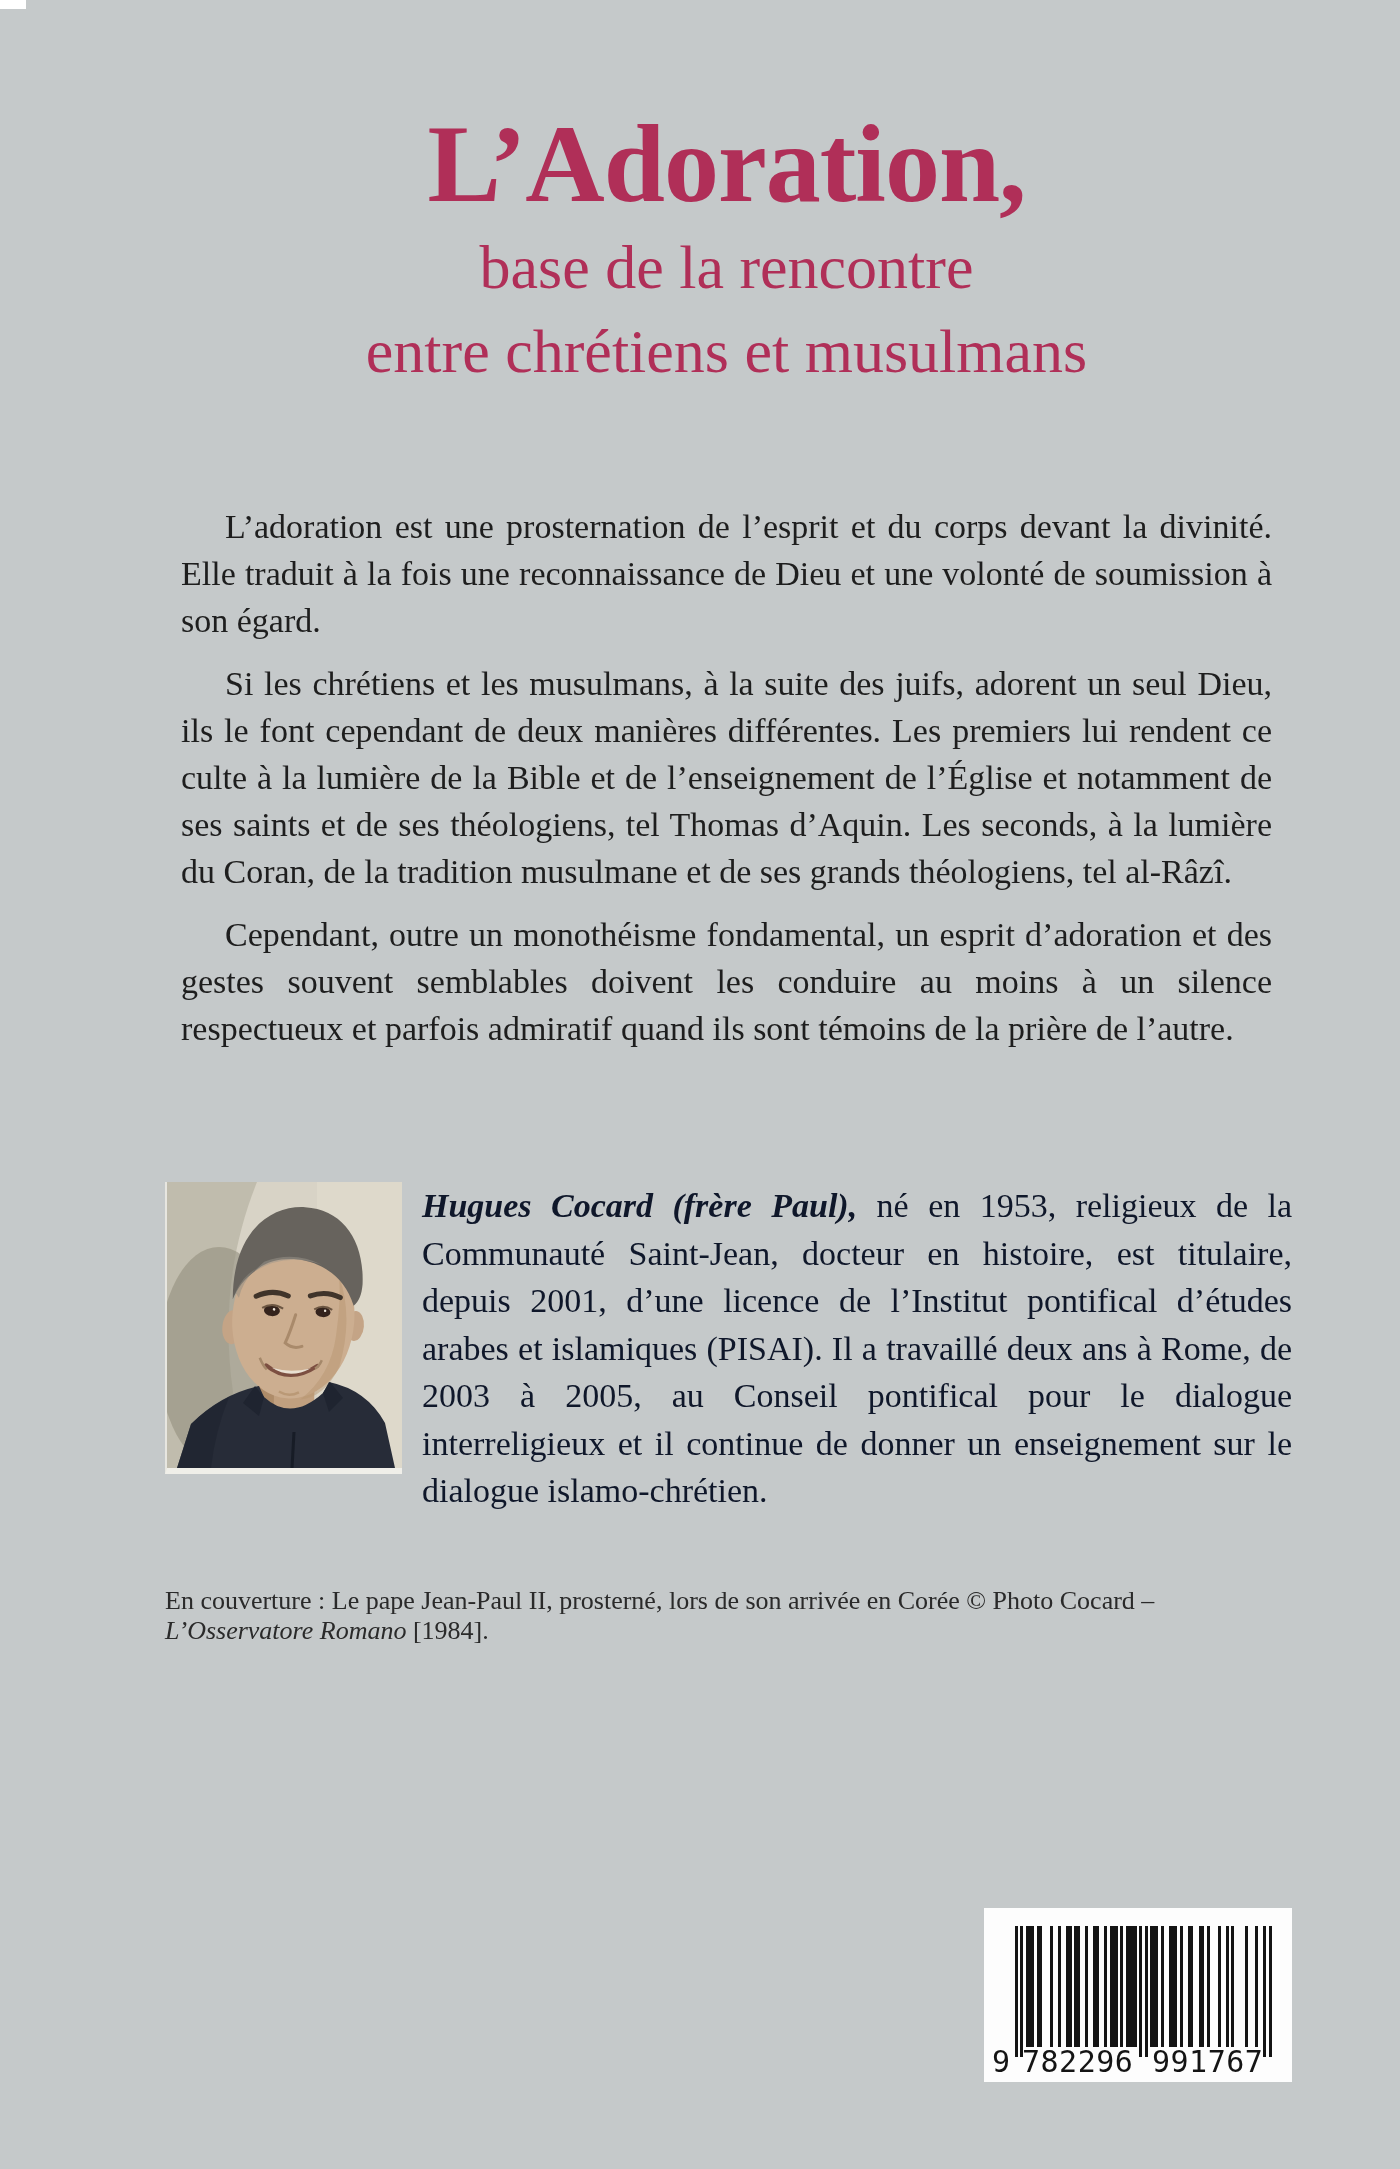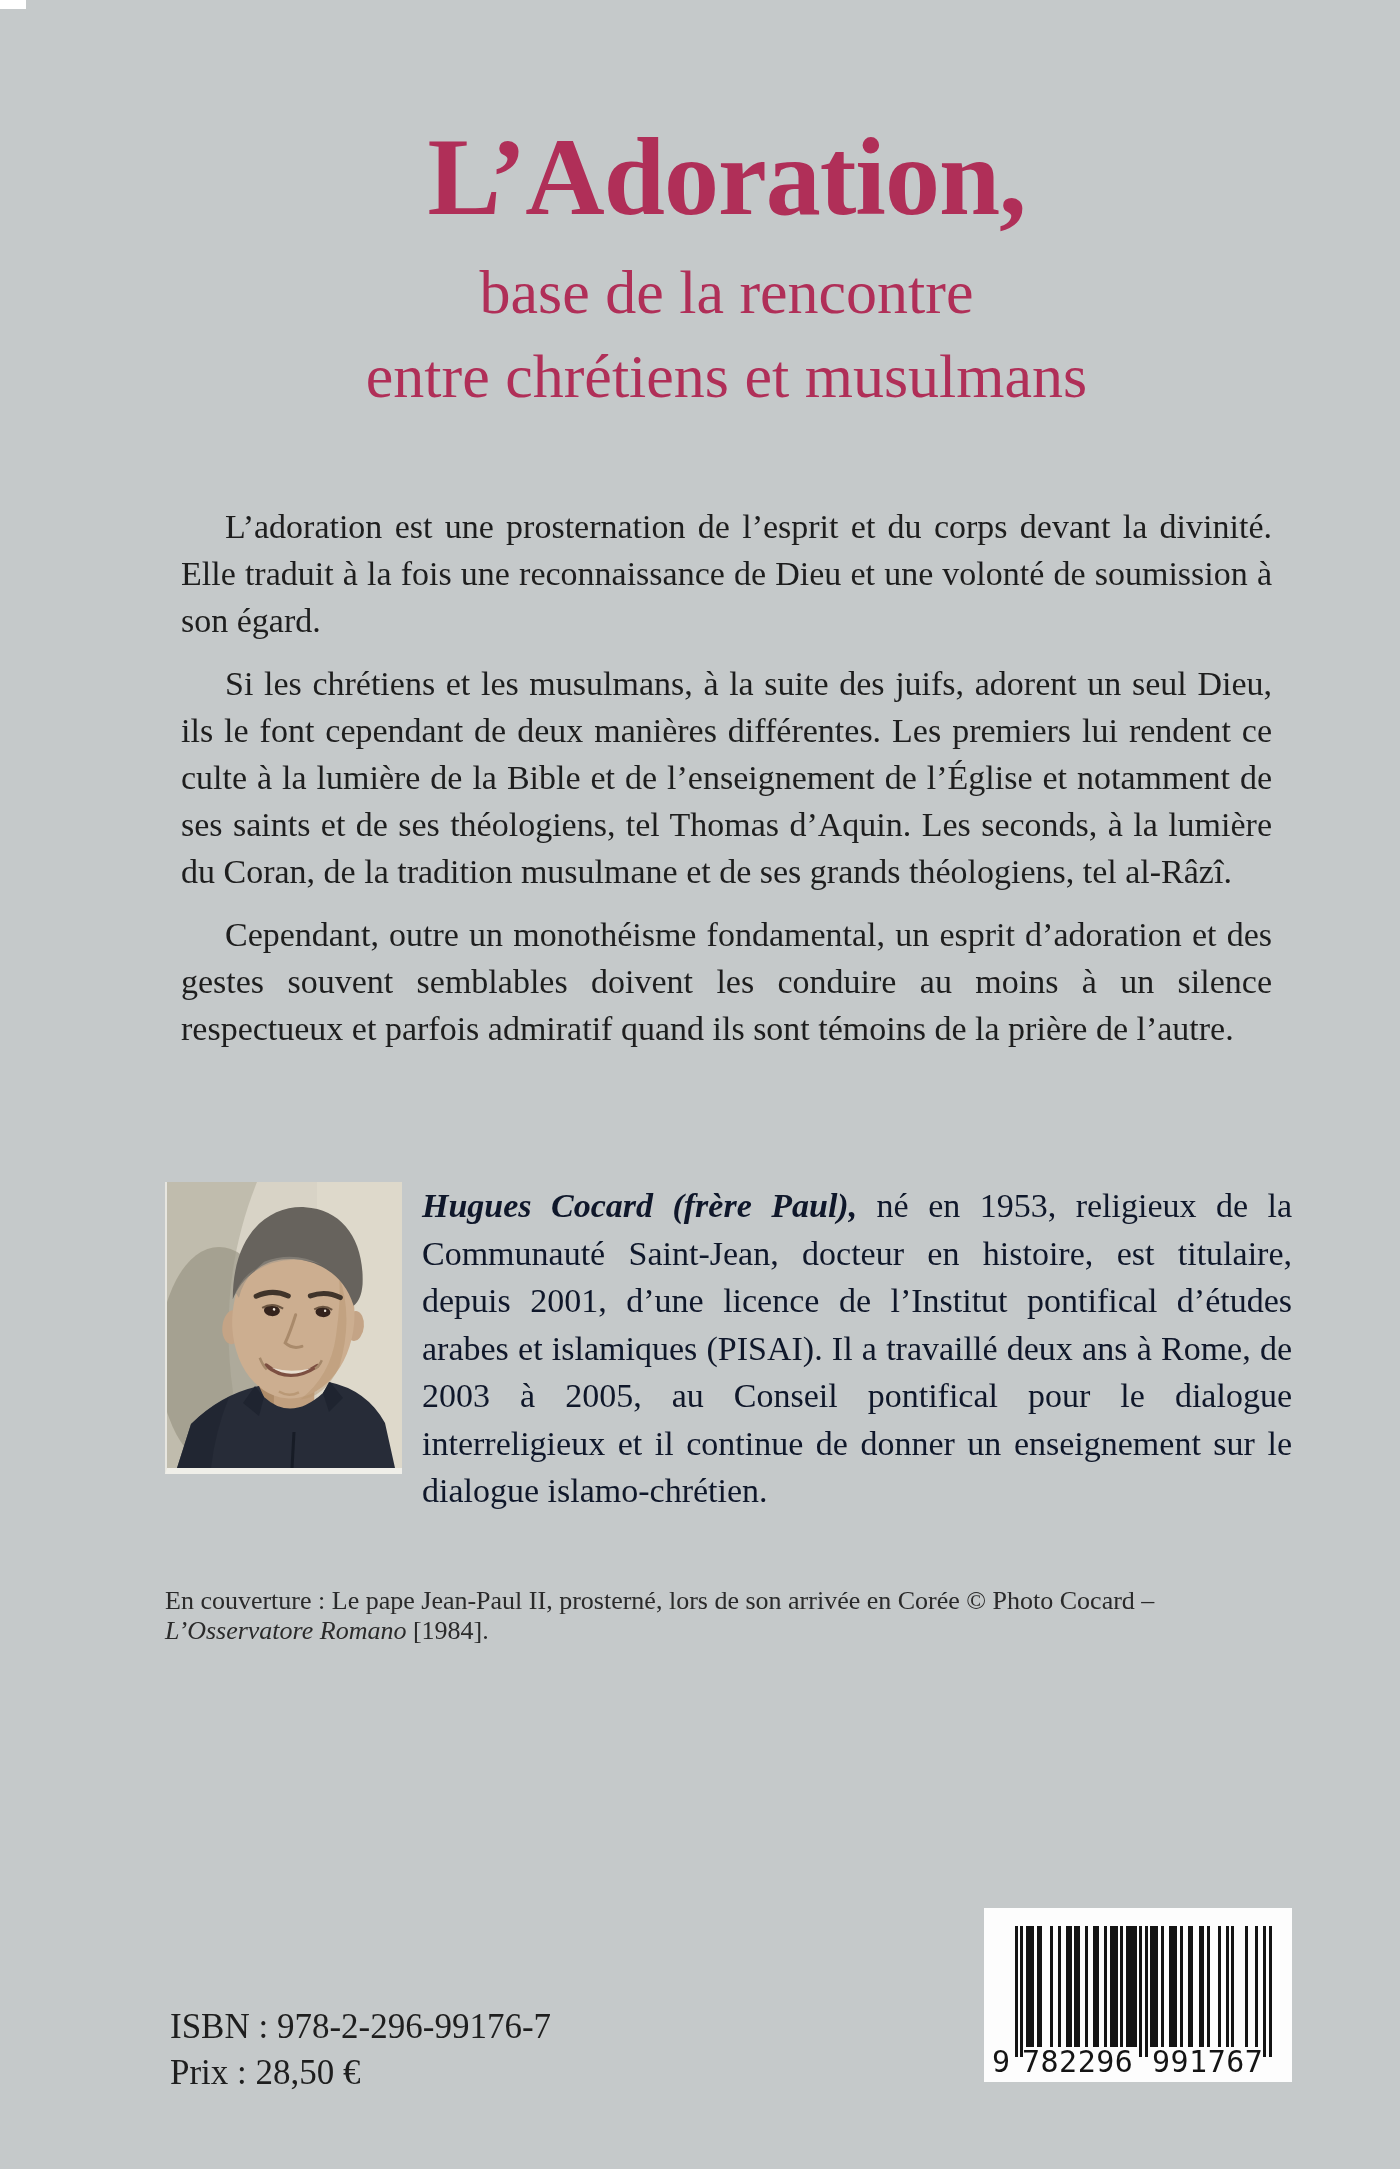--- a/index.html
+++ b/index.html
@@ -25,21 +25,21 @@
   }
   .title-block {
     position: absolute;
     top: 104px;
     left: 165px;
     right: 112px;
     text-align: center;
     color: #b02f58;
   }
   .title-main {
-    margin: 16px;
+    margin: 3px;
     font-size: 110px;
     line-height: 114px;
     font-weight: bold;
     letter-spacing: -1px;
   }
   .title-sub {
     margin-top: 4px;
     font-size: 62px;
     line-height: 84px;
     font-weight: normal;
@@ -188,24 +188,20 @@
         <path d="M127,250 L125,286" stroke="#171c26" stroke-width="3"></path>
       </svg>
     </div>
     <span class="bio-lead">Hugues Cocard (frère Paul),</span><span> né en 1953, religieux de la Communauté Saint-Jean, docteur en histoire, est titulaire, depuis 2001, d’une licence de l’Institut pontifical d’études arabes et islamiques (PISAI). Il a travaillé deux ans à Rome, de 2003 à 2005, au Conseil pontifical pour le dialogue interreligieux et il continue de donner un enseignement sur le dialogue islamo-chrétien.</span>
   </div>
 
   <div class="credit-line">
     <span>En couverture : Le pape Jean-Paul II, prosterné, lors de son arrivée en Corée © Photo Cocard – </span><span class="credit-italic">L’Osservatore Romano</span><span> [1984].</span>
   </div>
 
-  <div class="purchase-block">
-    <div>ISBN : 978-2-296-99176-7</div>
-    <div>Prix : 28,50 €</div>
-  </div>
 
   <div class="barcode-box">
     <div class="barcode-bars">
         <div style="position: absolute; top: 0px; background: rgb(20, 20, 20); left: 0px; width: 3px; height: 131px;"></div>
         <div style="position: absolute; top: 0px; background: rgb(20, 20, 20); left: 5.4px; width: 3px; height: 131px;"></div>
         <div style="position: absolute; top: 0px; background: rgb(20, 20, 20); left: 10.8px; width: 8.4px; height: 121px;"></div>
         <div style="position: absolute; top: 0px; background: rgb(20, 20, 20); left: 21.6px; width: 5.7px; height: 121px;"></div>
         <div style="position: absolute; top: 0px; background: rgb(20, 20, 20); left: 35.1px; width: 3px; height: 121px;"></div>
         <div style="position: absolute; top: 0px; background: rgb(20, 20, 20); left: 43.2px; width: 3px; height: 121px;"></div>
         <div style="position: absolute; top: 0px; background: rgb(20, 20, 20); left: 51.3px; width: 5.7px; height: 121px;"></div>

